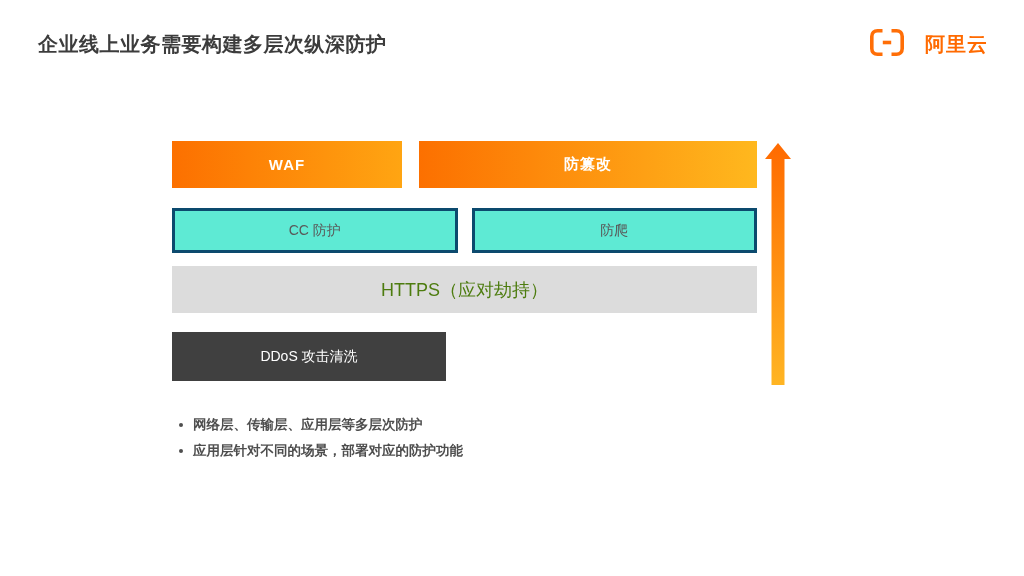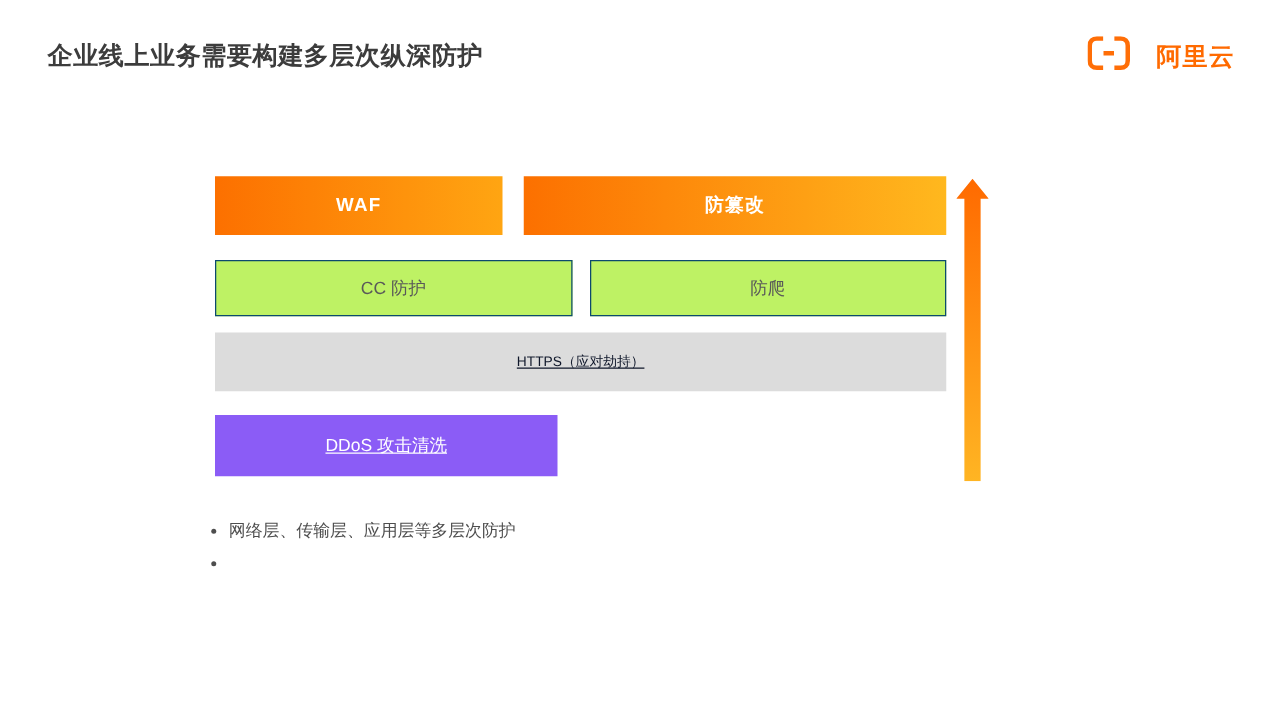--- a/index.html
+++ b/index.html
@@ -27,37 +27,37 @@
     display:flex; align-items:center; justify-content:center;
     box-sizing:border-box; text-align:center;
   }
   .r1 { height:47px; gap:17px; margin-bottom:20px; }
   .grad { color:#ffffff; font-weight:bold; font-size:15px; letter-spacing:1px; }
   .grad-left  { width:230px; background:linear-gradient(90deg,#FC7000,#FFA512); }
   .grad-right { flex:1;      background:linear-gradient(90deg,#FC7000,#FFB81E); }
 
   .r2 { height:45px; gap:14px; margin-bottom:13px; }
   .outline {
-    flex:1; background:#bef264; border:1px solid #0c4a6e;
+    flex:1; background:#5eead4; border:3px solid #0c4a6e;
     color:#595959; font-size:14px;
   }
 
   .r3 { height:47px; margin-bottom:19px; }
-  .https { width:100%; background:#DCDCDC; color:#0f172a; font-size:11px;text-decoration:underline; }
+  .https { width:100%; background:#DCDCDC; color:#4d7c0f; font-size:18px; }
 
   .r4 { height:49px; gap:17px; }
-  .dark { background:#8b5cf6; color:#ffffff; font-size:14px;text-decoration:underline; }
+  .dark { background:#404040; color:#ffffff; font-size:14px; }
   .dark-left { width:274px; }
   .dark-right { flex:1; }
 
   
   .arrow { position:absolute; left:765px; top:143px; width:26px; height:242px; }
 
   
-  .notes { position:absolute; left:169px; top:412px; }
+  .notes { position:absolute; left:179px; top:412px;font-weight:bold; }
   .note { display:flex; align-items:center; color:#4e4e4e; font-size:13.5px; height:26px; }
   .dot { width:4px; height:4px; border-radius:50%; background:#4e4e4e; margin-right:10px; flex:0 0 auto; }
 </style>
 </head>
 <body>
 
 <div class="slide">
 
   <div class="title">企业线上业务需要构建多层次纵深防护</div>
 
@@ -106,16 +106,17 @@
     </svg>
   </div>
 
   <div class="notes">
     <div class="note">
       <span class="dot"></span>
       <span>网络层、传输层、应用层等多层次防护</span>
     </div>
     <div class="note">
       <span class="dot"></span>
+      <span>应用层针对不同的场景，部署对应的防护功能</span>
     </div>
   </div>
 
 </div>
 
 </body></html>

